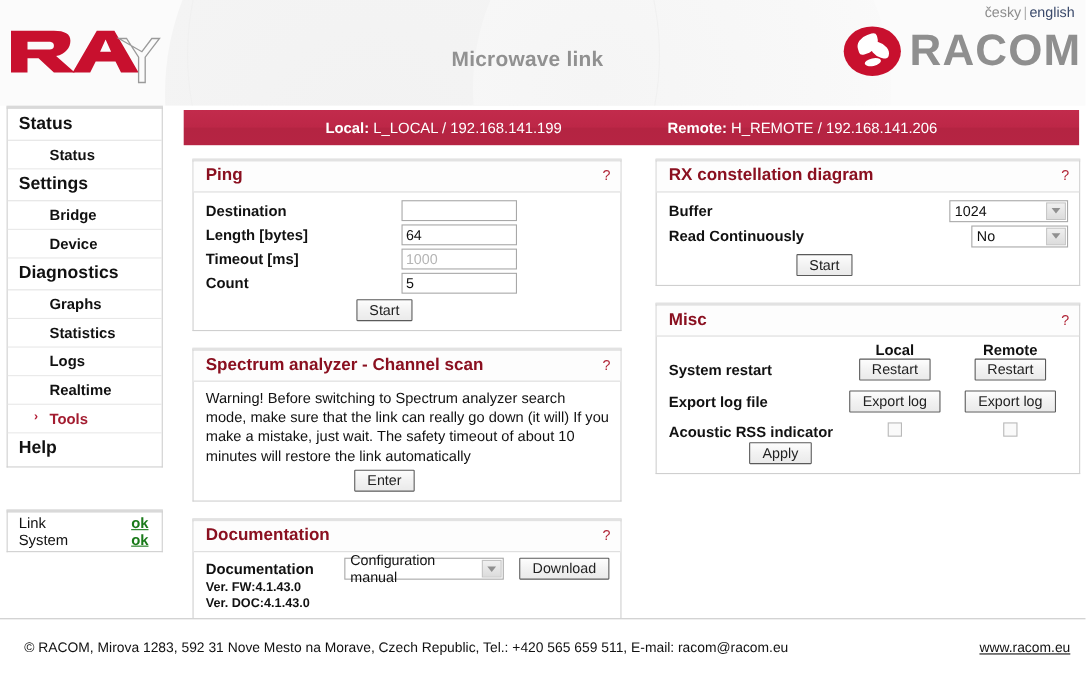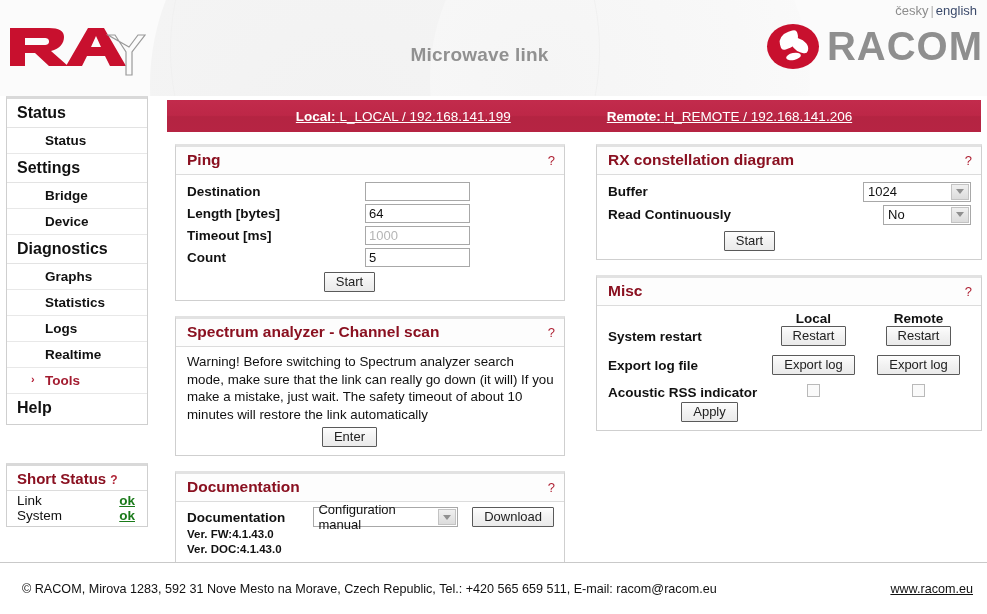--- a/index.html
+++ b/index.html
@@ -160,21 +160,21 @@
 
   
   #banner {
     position: absolute; left: 167px; top: 4px;
     width: 814px; height: 32px;
     background: linear-gradient(to bottom, #c22b4c 0%, #bd2747 48%, #b42442 52%, #b62443 100%);
     color: #fff;
     display: flex; align-items: center; justify-content: center;
     font-size: 13.5px;
   }
-  #banner .seg { margin: 0 48px; text-decoration: underline; }
+  #banner .seg { margin: 0 48px; }
   #banner b { font-weight: bold; }
 
   
   .col-left { position: absolute; left: 175px; top: 48px; width: 390px; }
   .col-right { position: absolute; left: 596px; top: 48px; width: 386px; }
 
   .panel {
     border: 1px solid #cfcfcf;
     border-top: 3px solid #e2e2e2;
     background: #fff;
@@ -346,24 +346,20 @@
       <div class="m-item active">
         <span class="arrow">›</span>
         <span>Tools</span>
       </div>
 
       <div class="m-head last">Help</div>
     </div>
   </div>
 
   <div id="shortstatus">
-    <div class="ss-head">
-      <span>Short Status</span>
-      <span class="q">?</span>
-    </div>
     <div style="padding:2px 0 3px 0;">
       <div class="ss-row">
         <span>Link</span>
         <span class="val">ok</span>
       </div>
       <div class="ss-row">
         <span>System</span>
         <span class="val">ok</span>
       </div>
     </div>

